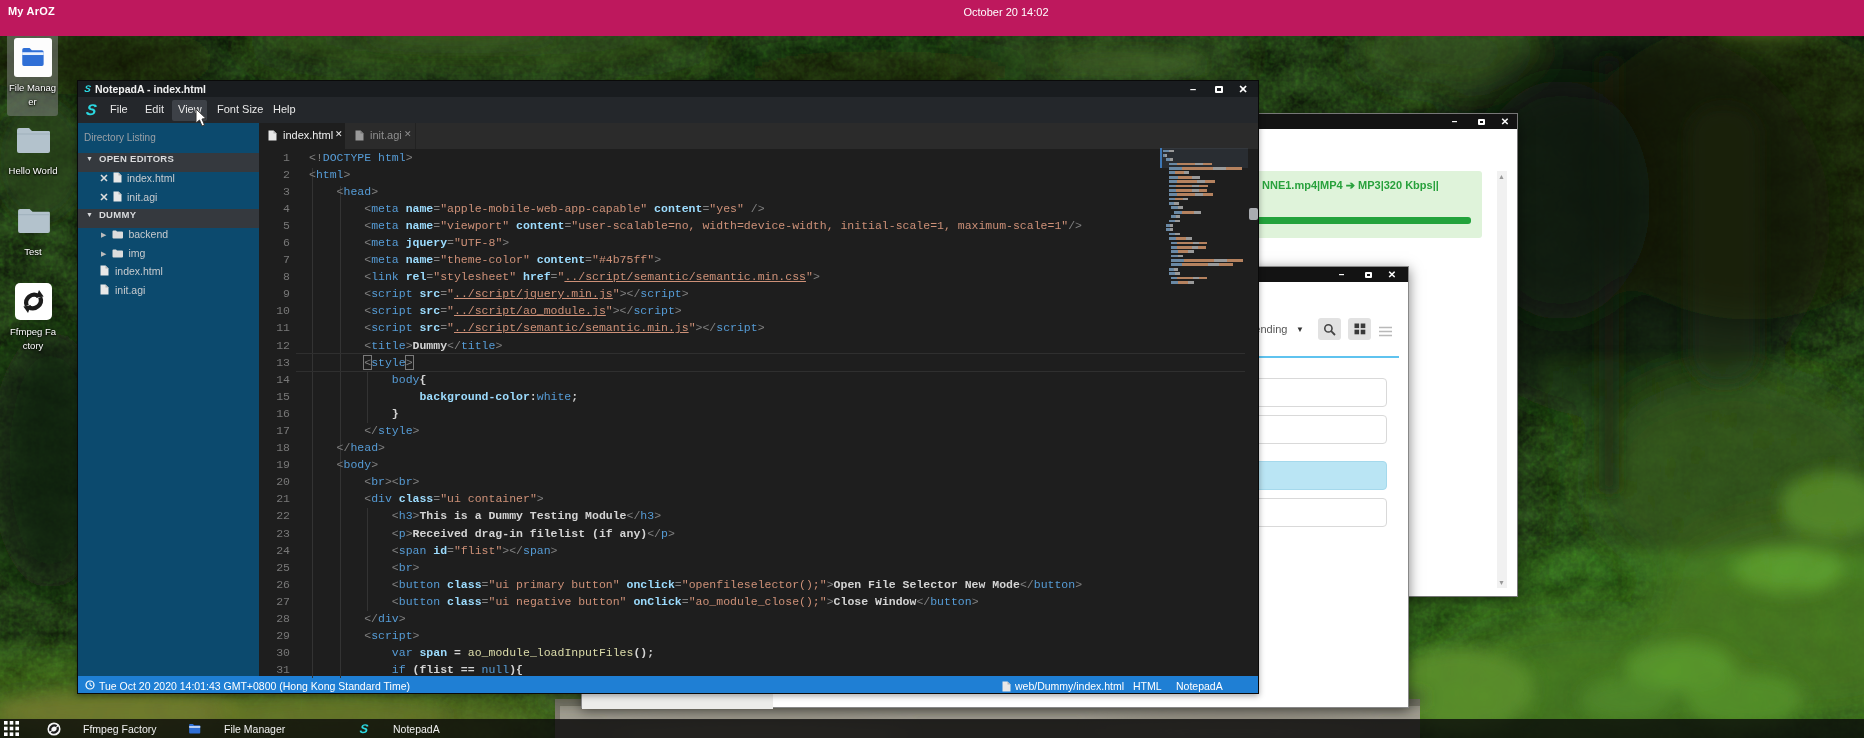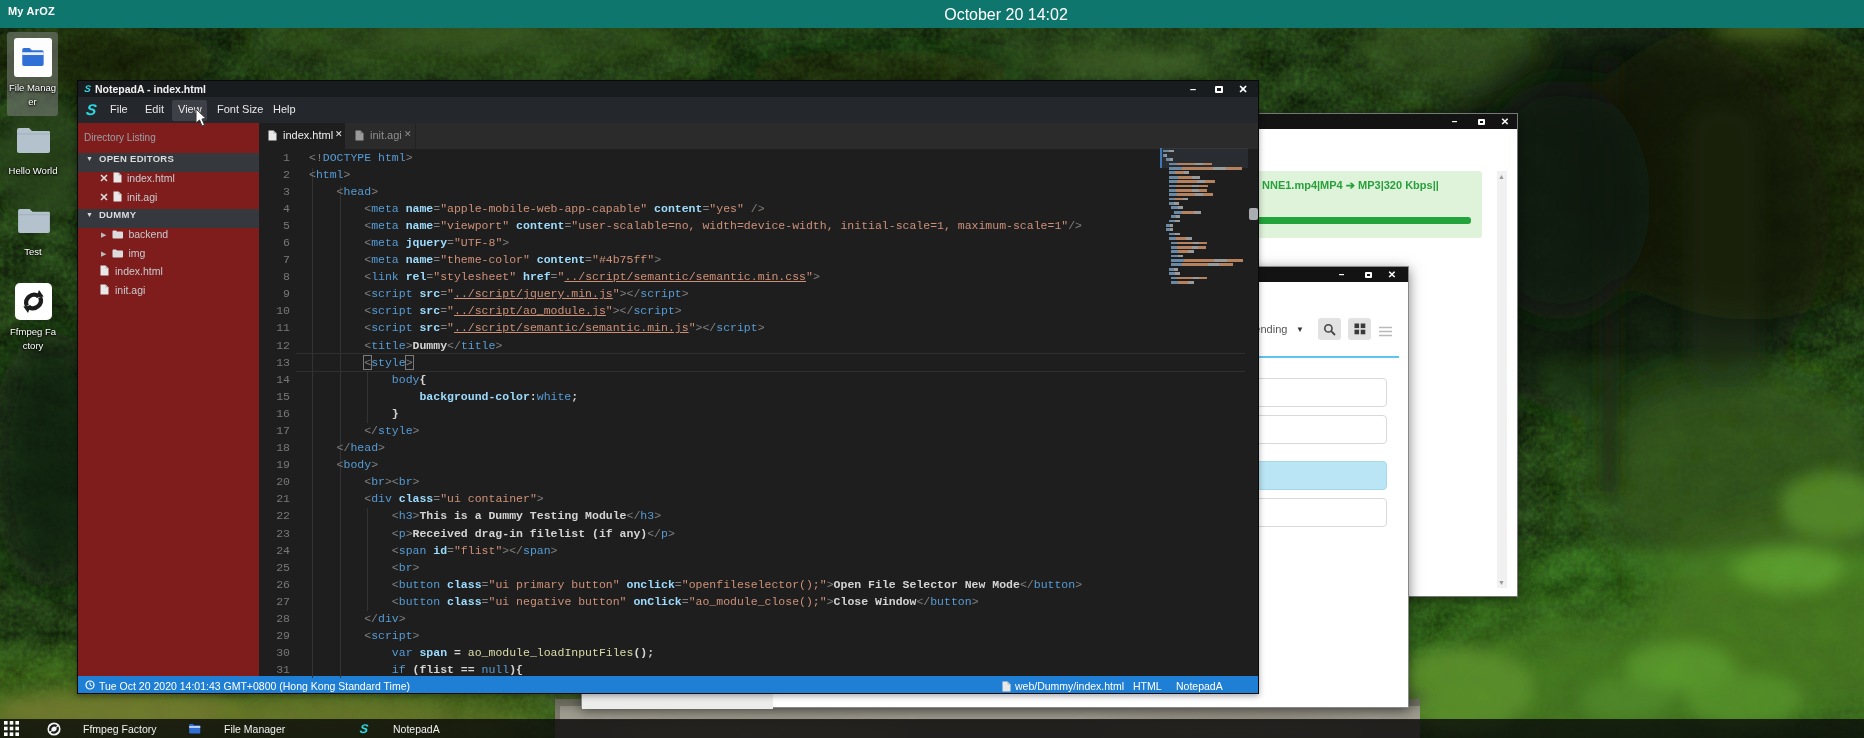--- a/index.html
+++ b/index.html
@@ -1,30 +1,30 @@
 <!DOCTYPE html>
 <html><head><meta charset="utf-8"><title>ArOZ</title>
 <style>
 *{margin:0;padding:0;box-sizing:border-box}
 html,body{width:1864px;height:738px;overflow:hidden;font-family:"Liberation Sans",sans-serif;background:#0c1408;position:relative}
 .abs{position:absolute}
 #bg{left:0;top:0;width:1864px;height:738px}
-#topbar{left:0;top:0;width:1864px;height:28px;background:#0f766e;color:#fff;z-index:50}
+#topbar{left:0;top:0;width:1864px;height:36px;background:#be185d;color:#fff;z-index:50}
 #topbar .brand{position:absolute;left:8px;top:5px;font-size:11px;font-weight:bold;letter-spacing:.2px}
-#topbar .clock{position:absolute;left:1006px;top:6px;transform:translateX(-50%);font-size:16px}
+#topbar .clock{position:absolute;left:1006px;top:6px;transform:translateX(-50%);font-size:11px}
 .dicon{z-index:5;text-align:center;color:#fff}
 .dlabel{font-size:9.5px;color:#fff;text-shadow:0 1px 2px #000,0 0 3px #000;line-height:1.45}
 
 #np{left:77px;top:80px;width:1182px;height:614px;background:#1e1e1e;z-index:30;box-shadow:0 2px 6px rgba(0,0,0,.35);border:1px solid #0a0a0a;overflow:hidden}
 #np .tbar{left:0;top:0;width:100%;height:16px;background:#191c1f}
 #np .ttxt{position:absolute;left:17px;top:2px;font-size:10.5px;font-weight:bold;color:#f0f0f0}
 .winbtns{position:absolute;top:0;right:4px;height:16px;display:flex;align-items:center;gap:9px;color:#fff}
 #np .mbar{left:0;top:16px;width:100%;height:26px;background:#24272b;color:#e8e8e8;font-size:11px}
 #np .mi{position:absolute}
-#np .sidebar{left:0;top:42px;width:181px;height:556px;background:#7f1d1d;color:#cfd2d6}
+#np .sidebar{left:0;top:42px;width:181px;height:556px;background:#0c4a6e;color:#cfd2d6}
 #np .dirl{position:absolute;left:6px;font-size:10px;color:#9aa0a6}
 .trow{position:absolute;left:0;width:181px;height:18.5px;font-size:10.5px;color:#c8cbce;white-space:nowrap}
 .trow.hl{background:#35393e;font-weight:bold;font-size:9.5px;color:#d8dadc}
 #np .tabbar{left:181px;top:42px;width:1000px;height:26px;background:#2b2b2b}
 #np .tab1{position:absolute;left:0;top:0;width:86px;height:26px;background:#1e1e1e;color:#eee;font-size:11px}
 #np .tab2{position:absolute;left:87px;top:0;width:70px;height:26px;background:#2b2b2b;color:#8e8e8e;font-size:11px;border-right:1px solid #222}
 #np .editor{left:181px;top:68px;width:1000px;height:610px;background:#1e1e1e;overflow:hidden}
 .lnum{position:absolute;left:258px;top:148.5px;width:32px;text-align:right;color:#787878;font:11.5px/17.1px "Liberation Mono",monospace;z-index:31}
 pre.code{position:absolute;left:309px;top:148.5px;font:11.5px/17.1px "Liberation Mono",monospace;color:#d4d4d4;z-index:31;letter-spacing:0}
 .c{color:#569cd6}.a{color:#9cdcfe;font-weight:bold}.s{color:#ce9178}.p{color:#808080}.w{color:#d4d4d4;font-weight:bold}.y{color:#dcdcaa}

